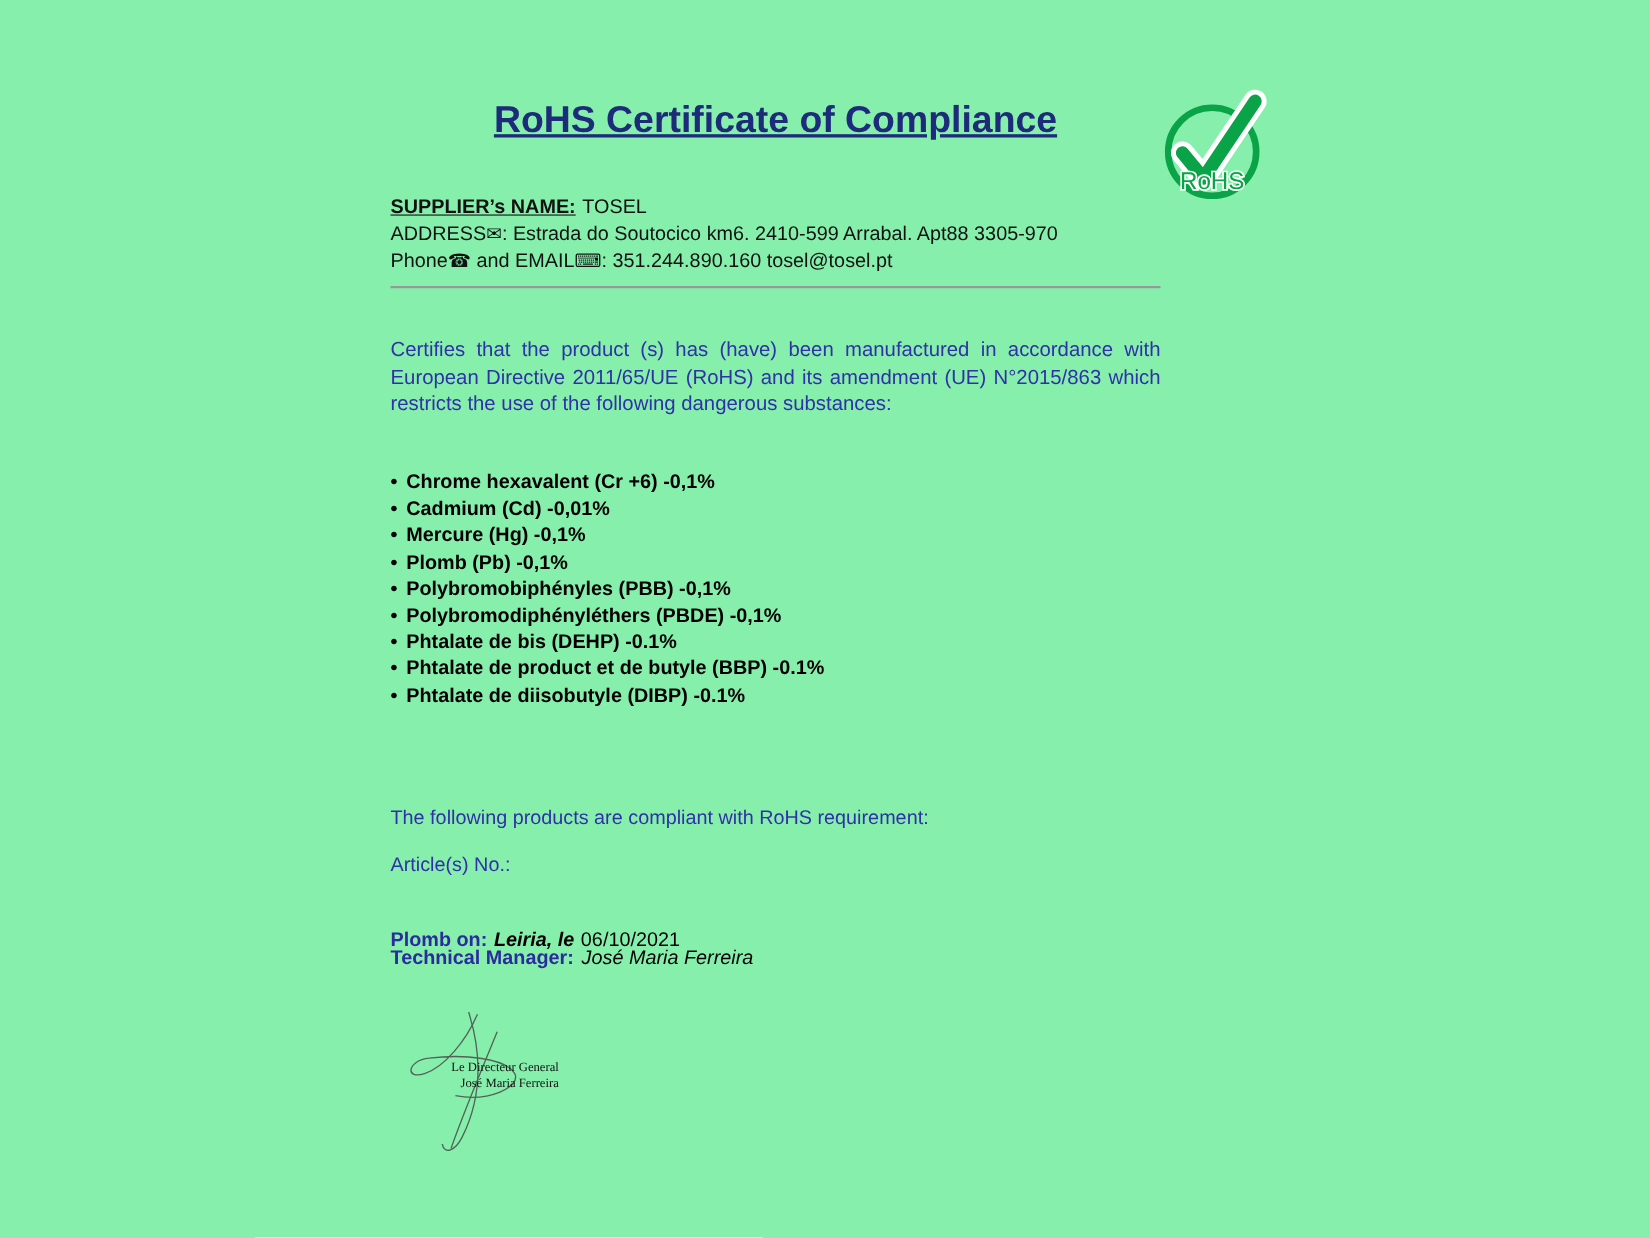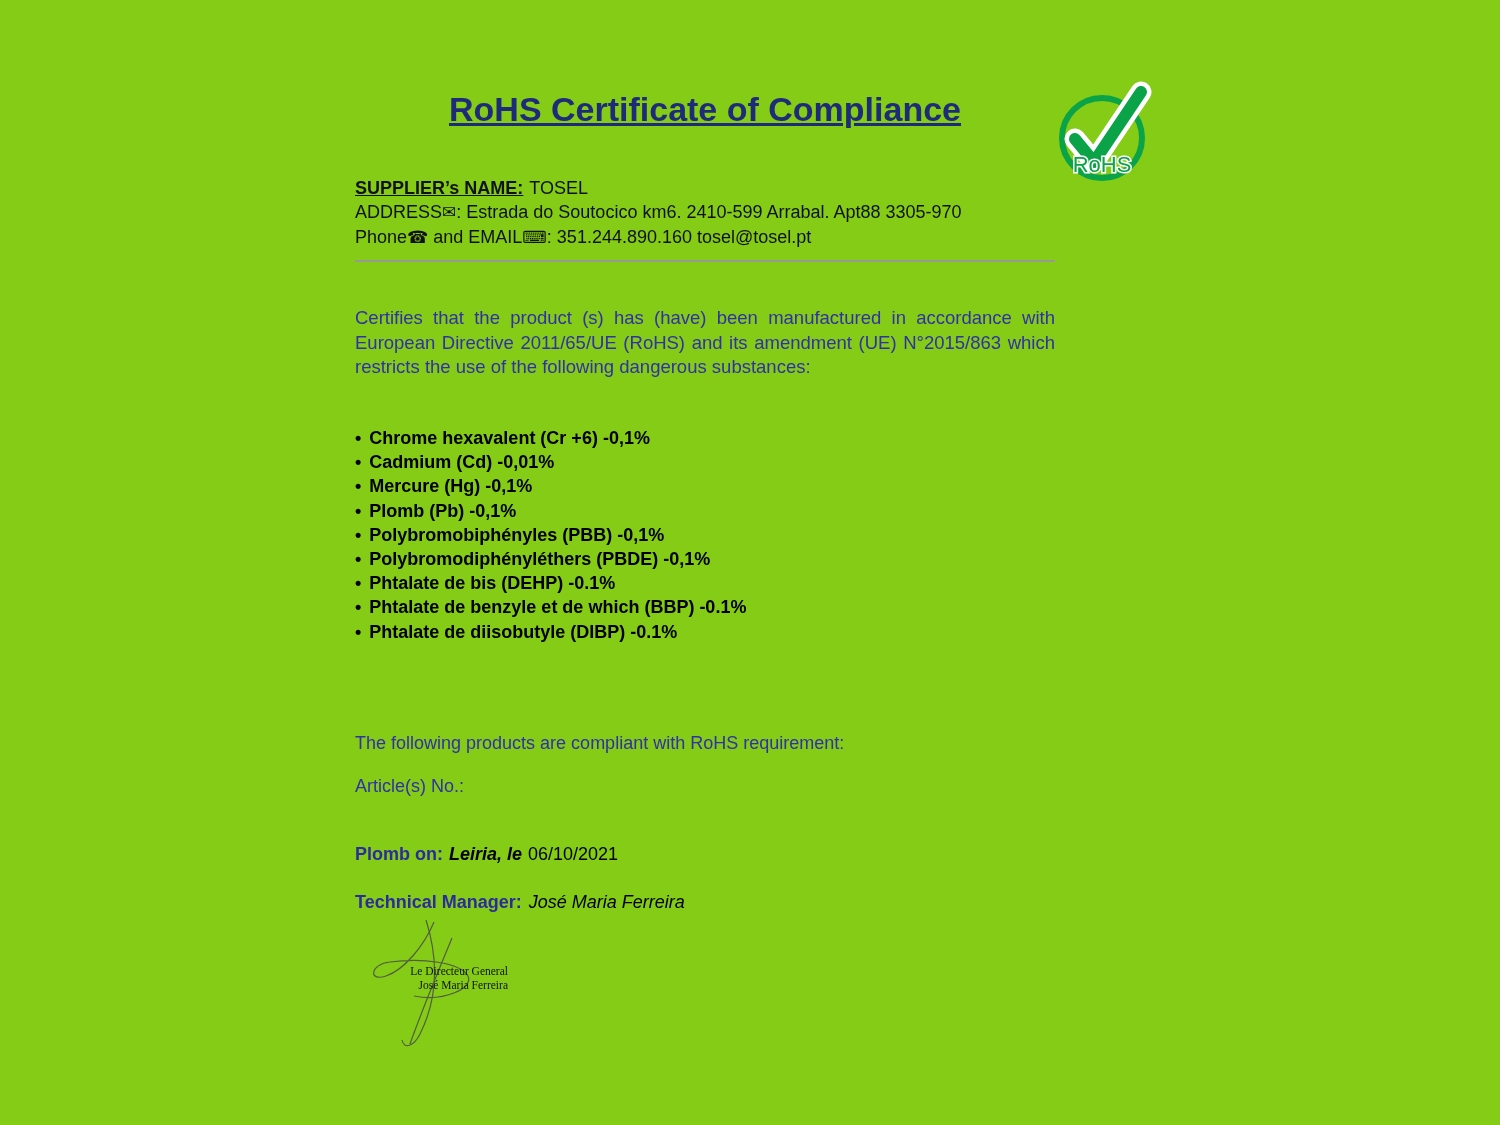--- a/index.html
+++ b/index.html
@@ -1,21 +1,21 @@
 <!DOCTYPE html>
 <html><head>
 <meta charset="utf-8">
 <style>
   * { margin: 0; padding: 0; box-sizing: border-box; }
   html, body { background: #ffffff; }
   .page {
     position: relative;
     width: 1500px;
     height: 1125px;
-    background: #84cc16;
+    background: #86efac;
     font-family: "Liberation Sans", "DejaVu Sans", sans-serif;
     color: #000;
     overflow: hidden;
   }
   .doc-title {
     position: absolute;
     left: 355px; top: 90px; width: 700px;
     text-align: center;
     font-size: 34px;
     font-weight: 700;
@@ -58,21 +58,21 @@
   .articles-line {
     position: absolute; left: 355px; top: 776px;
     font-size: 18px; color: #3030a8;
   }
 
   .made-on { position: absolute; left: 355px; top: 844px; font-size: 18px; color: #000; }
   .made-on .label { font-weight: 700; color: #2b2b9e; }
   .made-on .place { font-style: italic; margin-left: 6px; font-family: "Liberation Sans", sans-serif; font-weight: bold; }
   .made-on .date { margin-left: 6px; }
 
-  .tech-mgr { position: absolute; left: 355px; top: 892px; font-size: 18px; color: #000; text-align: center; }
+  .tech-mgr { position: absolute; left: 355px; top: 860px; font-size: 18px; color: #000; text-align: center; }
   .tech-mgr .label { font-weight: 700; color: #2b2b9e; }
   .tech-mgr .name { font-style: italic; margin-left: 7px; }
 
   .signature-block { position: absolute; left: 356px; top: 916px; width: 170px; height: 140px; }
   .signature-scribble { position: absolute; left: 0; top: 0; }
   .sig-text {
     position: absolute; left: 34px; top: 48px; width: 118px;
     text-align: right;
     font-family: "Liberation Serif", serif;
     font-size: 11.5px; line-height: 14px; color: #111;
@@ -111,21 +111,21 @@
   <div class="cert-paragraph">Certifies that the product (s) has (have) been manufactured in accordance with European Directive 2011/65/UE (RoHS) and its amendment (UE) N°2015/863 which restricts the use of the following dangerous substances:</div>
 
   <ul class="substances">
     <li>Chrome hexavalent (Cr +6) -0,1%</li>
     <li>Cadmium (Cd) -0,01%</li>
     <li>Mercure (Hg) -0,1%</li>
     <li>Plomb (Pb) -0,1%</li>
     <li>Polybromobiphényles (PBB) -0,1%</li>
     <li>Polybromodiphényléthers (PBDE) -0,1%</li>
     <li>Phtalate de bis (DEHP) -0.1%</li>
-    <li>Phtalate de benzyle et de which (BBP) -0.1%</li>
+    <li>Phtalate de product et de butyle (BBP) -0.1%</li>
     <li>Phtalate de diisobutyle (DIBP) -0.1%</li>
   </ul>
 
   <div class="following-line">The following products are compliant with RoHS requirement:</div>
 
   <div class="articles-line">Article(s) No.:</div>
 
   <div class="made-on">
     <span class="label">Plomb on:</span><span class="place">Leiria, le</span><span class="date">06/10/2021</span>
   </div>

